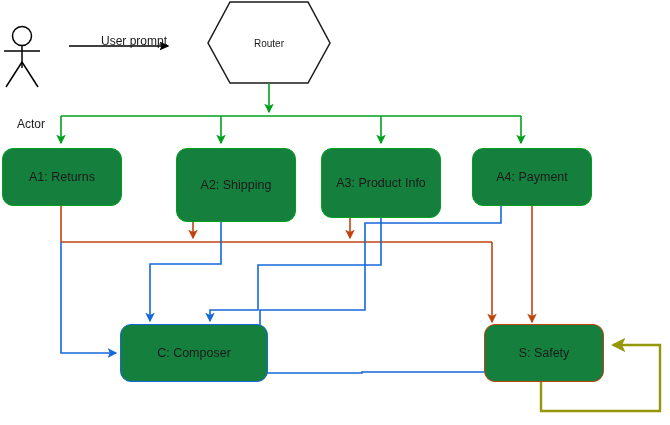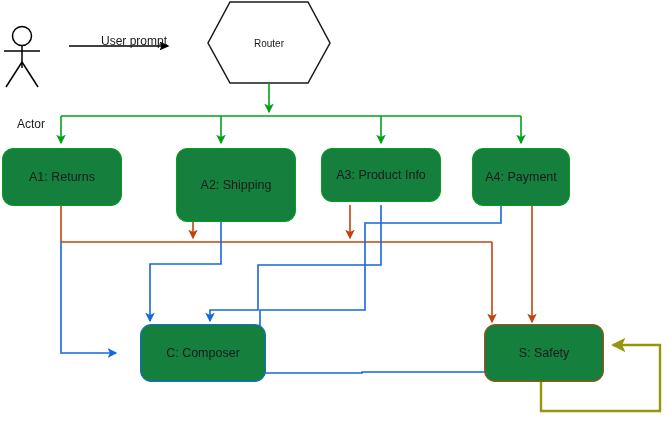--- a/index.html
+++ b/index.html
@@ -187,29 +187,29 @@
   </div>
 
   <div class="node agent" style="left:2px; top:148px; width:120px; height:58px;">
     <span>A1: Returns</span>
   </div>
 
   <div class="node agent" style="left:176px; top:148px; width:120px; height:74px;">
     <span>A2: Shipping</span>
   </div>
 
-  <div class="node agent" style="left:321px; top:148px; width:120px; height:54px;">
+  <div class="node agent" style="left:321px; top:148px; width:120px; height:70px;">
     <span>A3: Product Info</span>
   </div>
 
-  <div class="node agent" style="left:472px; top:148px; width:98px; height:58px;">
+  <div class="node agent" style="left:472px; top:148px; width:120px; height:58px;">
     <span>A4: Payment</span>
   </div>
 
-  <div class="node composer" style="left:120px; top:324px; width:126px; height:58px;margin-left:20px;">
+  <div class="node composer" style="left:120px; top:324px; width:148px; height:58px;">
     <span>C: Composer</span>
   </div>
 
   <div class="node safety" style="left:484px; top:324px; width:120px; height:58px;">
     <span>S: Safety</span>
   </div>
 
 </div>
 
 </body></html>

